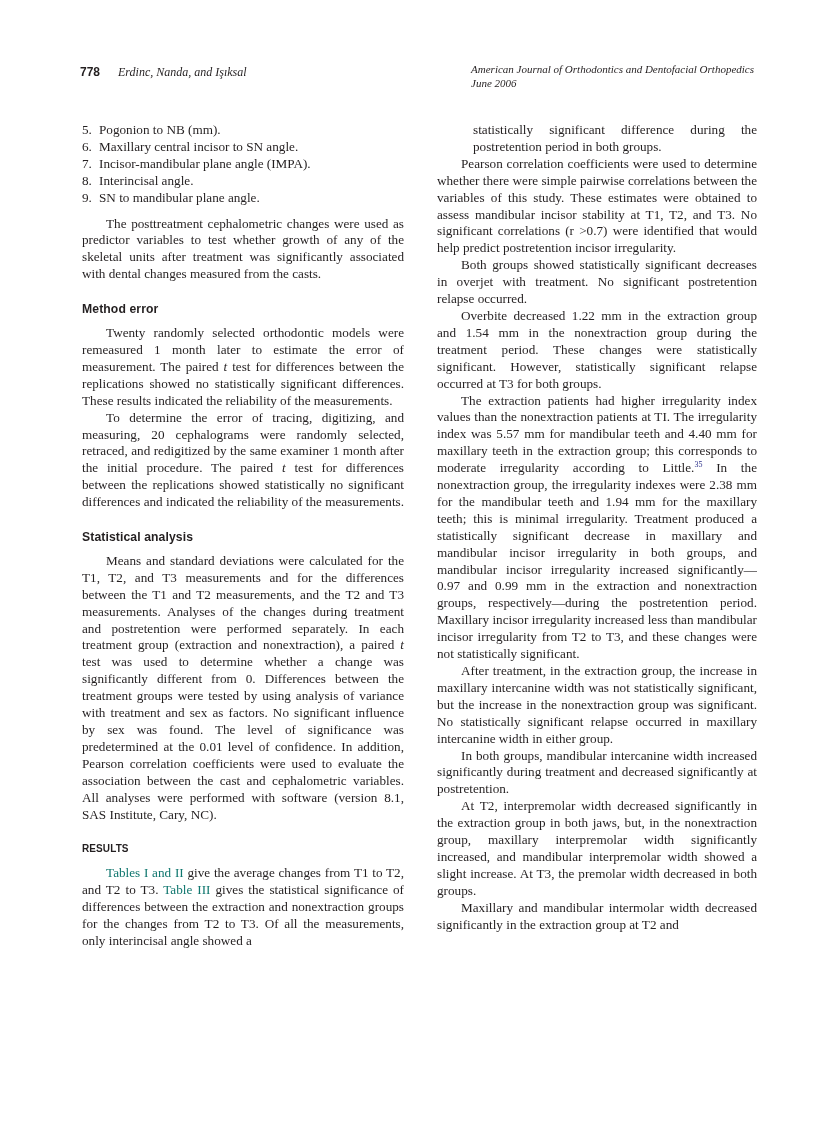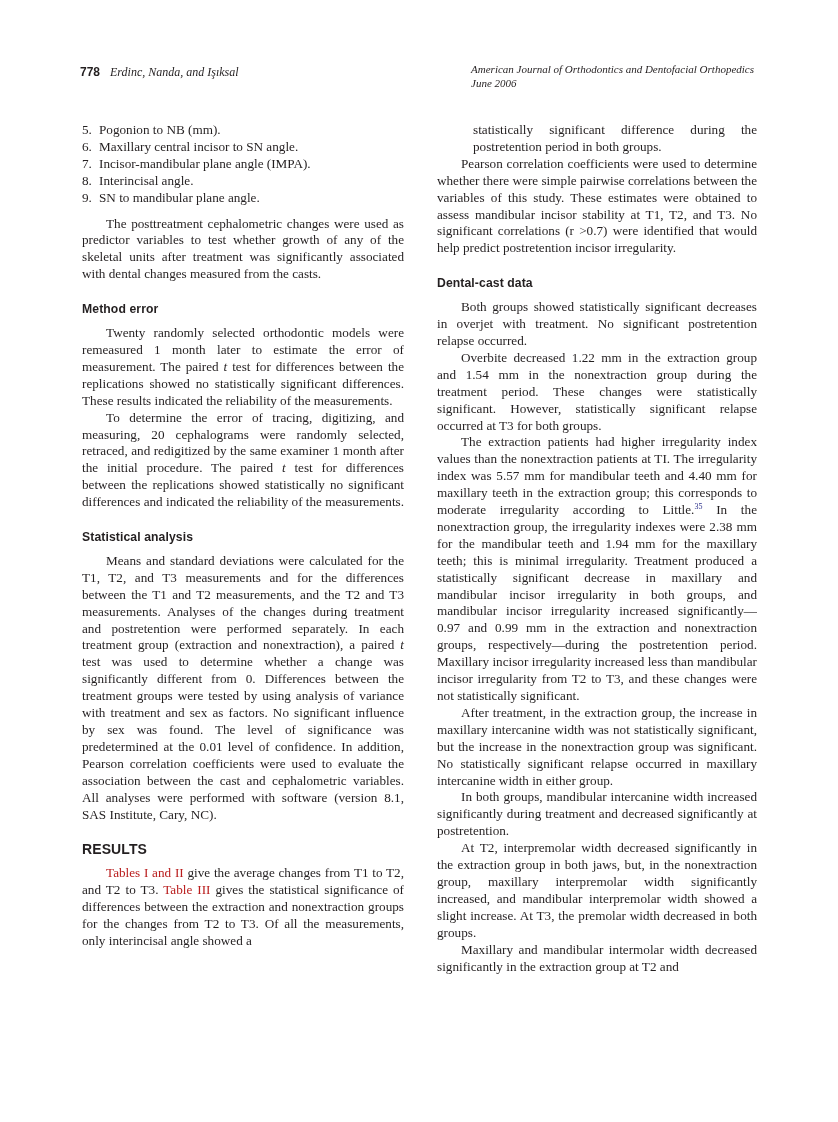--- a/index.html
+++ b/index.html
@@ -1,31 +1,31 @@
 <!DOCTYPE html>
 <html><head>
 <meta charset="utf-8">
 <style>
   html, body { margin: 0; padding: 0; background: #ffffff; }
   body { width: 838px; height: 1122px; position: relative; overflow: hidden; color: #231f20; }
   .header { position: absolute; left: 80px; right: 84px; top: 62px; height: 40px; font-family: "Liberation Serif", serif; }
   .page-num { font-family: "Liberation Sans", sans-serif; font-weight: bold; font-size: 12px; text-align: center; }
-  .authors { font-style: italic; font-size: 12px; margin-left: 6px; }
+  .authors { font-style: italic; font-size: 12px; margin-left: 14px; }
   .journal { position: absolute; right: 0; top: 0; text-align: left; font-style: italic; font-size: 11px; line-height: 14px; }
   .col { position: absolute; top: 122px; width: 322px; font-family: "Liberation Serif", serif; font-size: 13.2px; line-height: 16.9px; text-align: justify; }
   .col.left { left: 82px; }
   .col.right { left: 437px; width: 320px; }
   .col p { margin: 0; text-indent: 24px; }
   .col p.noindent { text-indent: 0; margin-left: 36px; }
   .list { margin: 0; padding: 0; list-style: none; }
   .list li { display: flex; }
   .list .num { width: 17px; flex: none; }
   h3 { font-family: "Liberation Sans", sans-serif; font-size: 12.2px; font-weight: bold; margin: 18px 0 7px 0; letter-spacing: 0.1px; }
-  h3.results { font-size: 14px; }
-  .link { color: #b91c1c; }
+  h3.results { font-size: 10px; }
+  .link { color: #0f766e; }
   sup { font-size: 8px; line-height: 0; color: #2b2f8a; vertical-align: 5px; }
   .gap { height: 9px; }
 </style>
 </head>
 <body>
 
 <div class="header">
   <span class="page-num">778</span>
   <span class="authors">Erdinc, Nanda, and Işıksal</span>
   <div class="journal">
@@ -68,21 +68,20 @@
   <p><span>Means and standard deviations were calculated for the T1, T2, and T3 measurements and for the differences between the T1 and T2 measurements, and the T2 and T3 measurements. Analyses of the changes during treatment and postretention were performed separately. In each treatment group (extraction and nonextraction), a paired </span><i>t</i><span> test was used to determine whether a change was significantly different from 0. Differences between the treatment groups were tested by using analysis of variance with treatment and sex as factors. No significant influence by sex was found. The level of significance was predetermined at the 0.01 level of confidence. In addition, Pearson correlation coefficients were used to evaluate the association between the cast and cephalometric variables. All analyses were performed with software (version 8.1, SAS Institute, Cary, NC).</span></p>
 
   <h3 class="results">RESULTS</h3>
   <p><span class="link">Tables I and II</span><span> give the average changes from T1 to T2, and T2 to T3. </span><span class="link">Table III</span><span> gives the statistical significance of differences between the extraction and nonextraction groups for the changes from T2 to T3. Of all the measurements, only interincisal angle showed a</span></p>
 </div>
 
 <div class="col right">
   <p class="noindent">statistically significant difference during the postretention period in both groups.</p>
   <p>Pearson correlation coefficients were used to determine whether there were simple pairwise correlations between the variables of this study. These estimates were obtained to assess mandibular incisor stability at T1, T2, and T3. No significant correlations (r &gt;0.7) were identified that would help predict postretention incisor irregularity.</p>
 
-  <h3>Dental-cast data</h3>
   <p>Both groups showed statistically significant decreases in overjet with treatment. No significant postretention relapse occurred.</p>
   <p>Overbite decreased 1.22 mm in the extraction group and 1.54 mm in the nonextraction group during the treatment period. These changes were statistically significant. However, statistically significant relapse occurred at T3 for both groups.</p>
   <p><span>The extraction patients had higher irregularity index values than the nonextraction patients at TI. The irregularity index was 5.57 mm for mandibular teeth and 4.40 mm for maxillary teeth in the extraction group; this corresponds to moderate irregularity according to Little.</span><sup>35</sup><span> In the nonextraction group, the irregularity indexes were 2.38 mm for the mandibular teeth and 1.94 mm for the maxillary teeth; this is minimal irregularity. Treatment produced a statistically significant decrease in maxillary and mandibular incisor irregularity in both groups, and mandibular incisor irregularity increased significantly—0.97 and 0.99 mm in the extraction and nonextraction groups, respectively—during the postretention period. Maxillary incisor irregularity increased less than mandibular incisor irregularity from T2 to T3, and these changes were not statistically significant.</span></p>
   <p>After treatment, in the extraction group, the increase in maxillary intercanine width was not statistically significant, but the increase in the nonextraction group was significant. No statistically significant relapse occurred in maxillary intercanine width in either group.</p>
   <p>In both groups, mandibular intercanine width increased significantly during treatment and decreased significantly at postretention.</p>
   <p>At T2, interpremolar width decreased significantly in the extraction group in both jaws, but, in the nonextraction group, maxillary interpremolar width significantly increased, and mandibular interpremolar width showed a slight increase. At T3, the premolar width decreased in both groups.</p>
   <p>Maxillary and mandibular intermolar width decreased significantly in the extraction group at T2 and</p>
 </div>
 
 </body></html>

